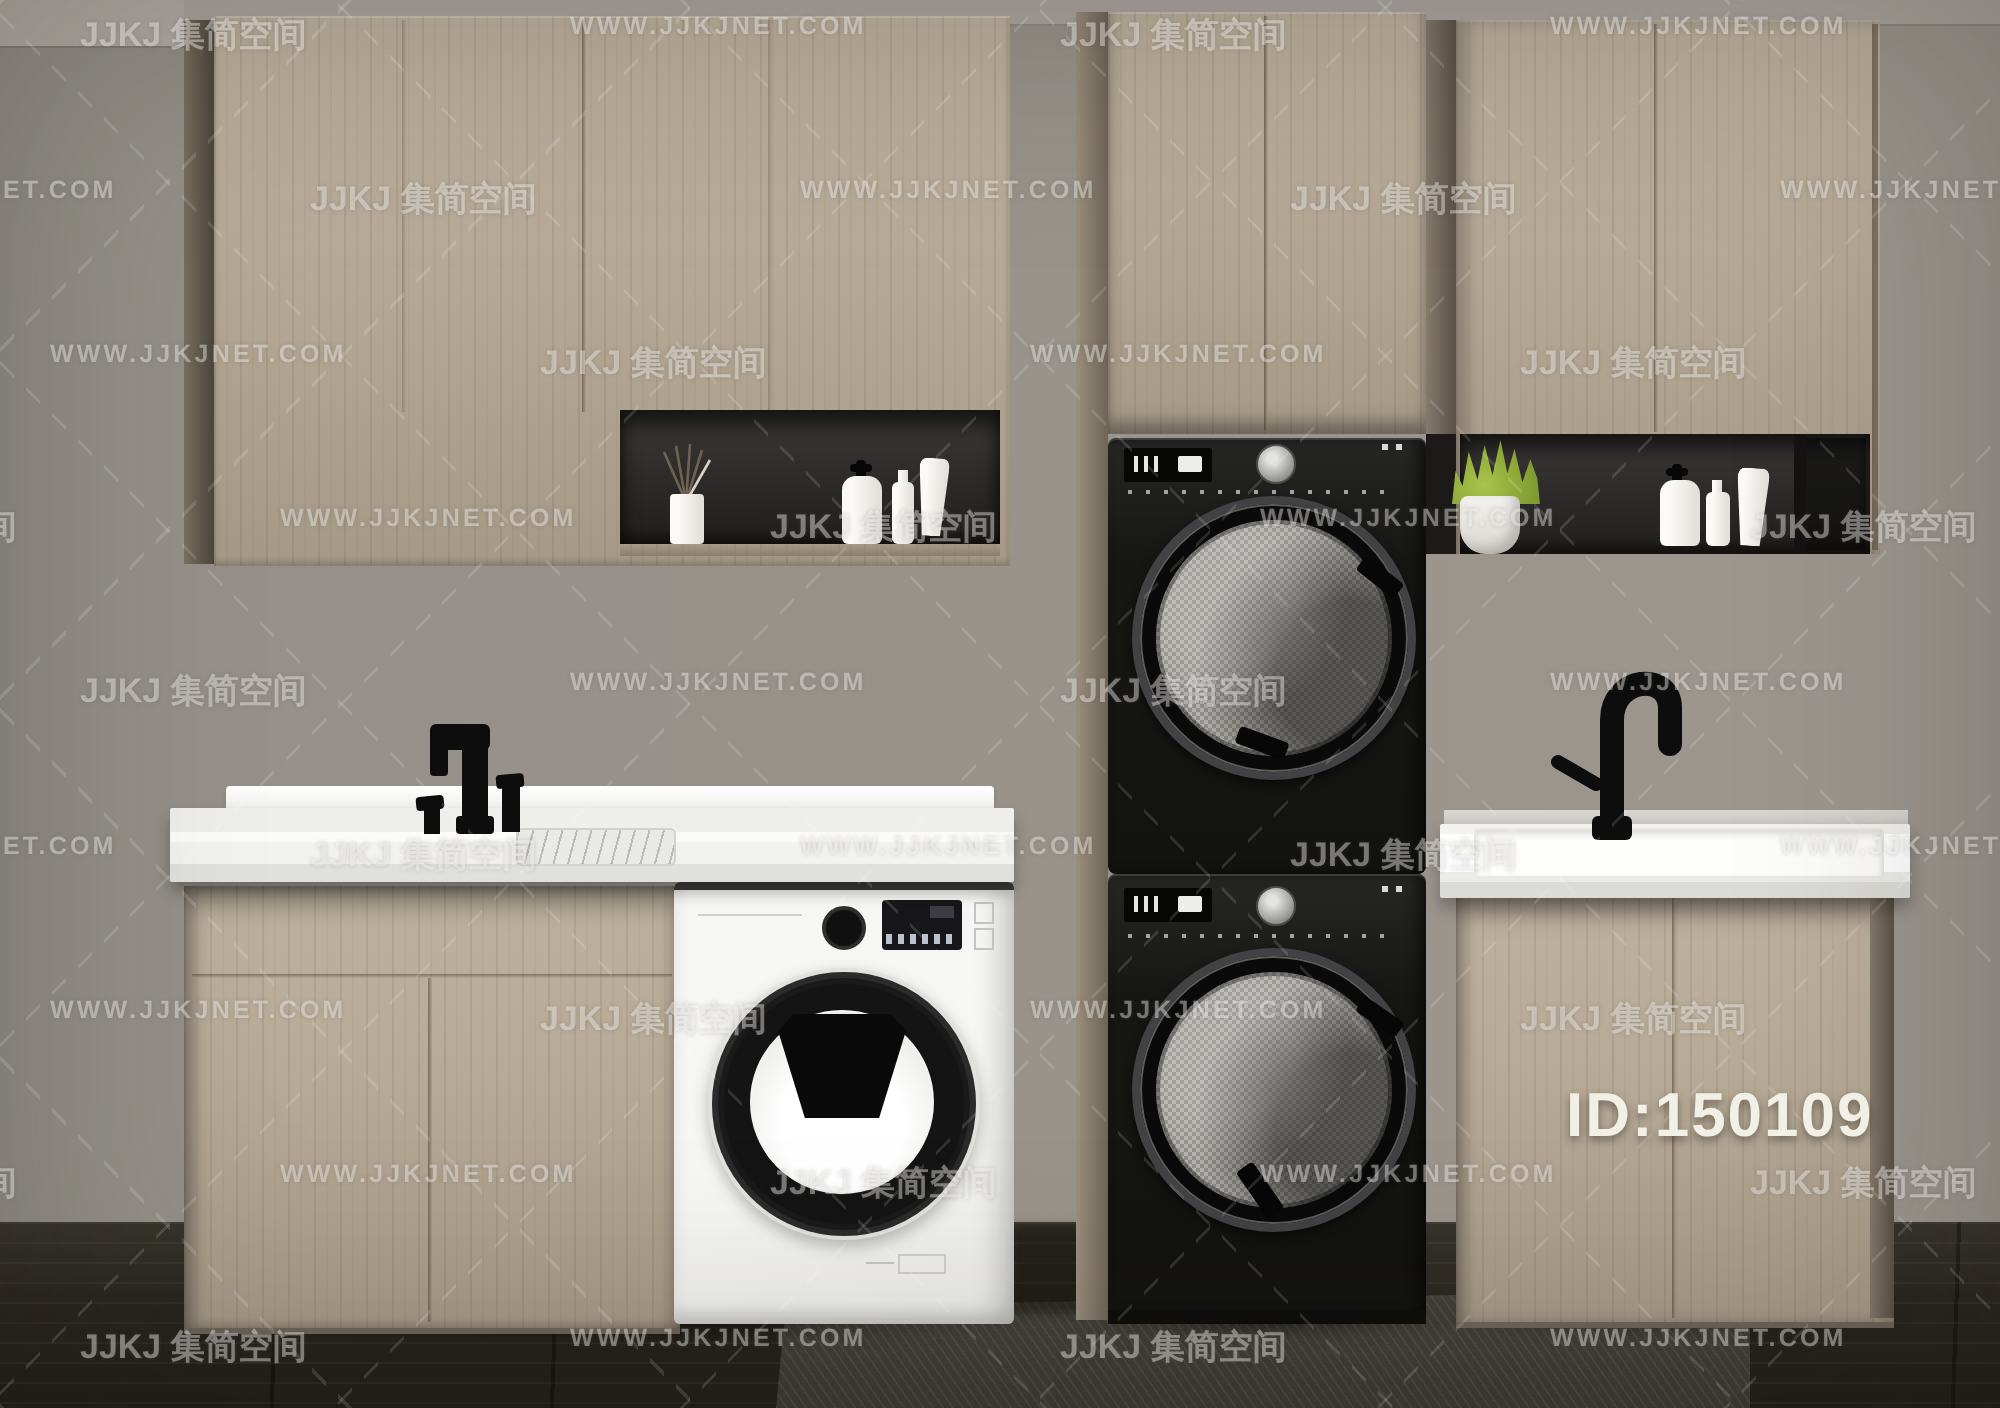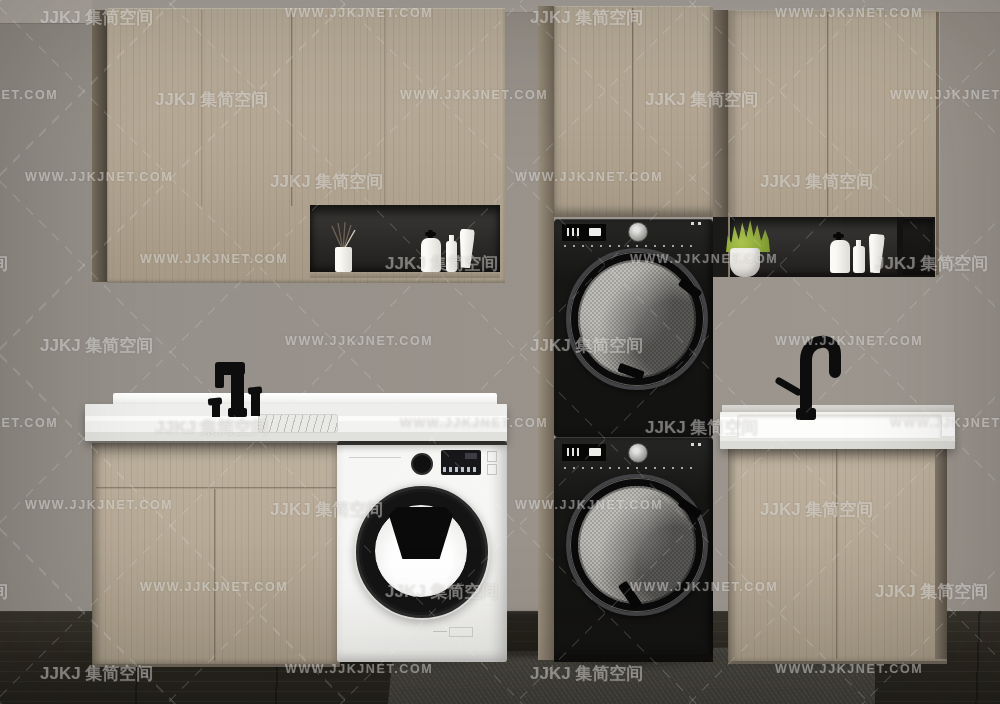--- a/index.html
+++ b/index.html
@@ -214,20 +214,21 @@
   <div class="abs" style="left:722px;top:405px;width:232px;height:8px;background:linear-gradient(180deg,#d8d7d3,#c9c7c2);"></div>
   <div class="abs counter-slab" style="left:720px;top:412px;width:235px;height:37px;background:linear-gradient(180deg,#f2f2ef 0 5px,#ffffff 5px 24px,#ebebe8 24px 29px,#dbdbd7 29px 37px);"></div>
   <div class="abs" style="left:737px;top:414px;width:203px;height:23px;background:#fdfdfc;border:1px solid #e8e8e4;border-radius:2px;box-shadow:inset 0 2px 3px rgba(160,158,150,.35);"></div>
 
   <svg class="abs" style="left:765px;top:328px;" width="80" height="92" viewBox="0 0 80 92">
     <path d="M41 90 L41 32 C41 10 70 8 70 26 L70 44" stroke="#0d0d0d" stroke-width="12" fill="none" stroke-linecap="round"></path>
     <path d="M33 64 L14 53" stroke="#0d0d0d" stroke-width="7" stroke-linecap="round"></path>
     <rect x="31" y="80" width="20" height="12" rx="3" fill="#0d0d0d"></rect>
   </svg>
 
+  <div class="abs idbadge" style="left:783px;top:540px;z-index:80;">ID:150109</div>
 
   <div class="abs lines" style="left:0;top:0;width:1000px;height:704px;z-index:70;"></div>
   <div id="wm-layer" class="abs" style="left:0;top:0;width:1000px;height:704px;z-index:75;">
       <span class="wm wm-brand" style="left: 40px; top: 6px;">JJKJ 集简空间</span>
       <span class="wm wm-site" style="left: 285px; top: 6px;">WWW.JJKJNET.COM</span>
       <span class="wm wm-brand" style="left: 530px; top: 6px;">JJKJ 集简空间</span>
       <span class="wm wm-site" style="left: 775px; top: 6px;">WWW.JJKJNET.COM</span>
       <span class="wm wm-site" style="left: -90px; top: 88px;">WWW.JJKJNET.COM</span>
       <span class="wm wm-brand" style="left: 155px; top: 88px;">JJKJ 集简空间</span>
       <span class="wm wm-site" style="left: 400px; top: 88px;">WWW.JJKJNET.COM</span>

